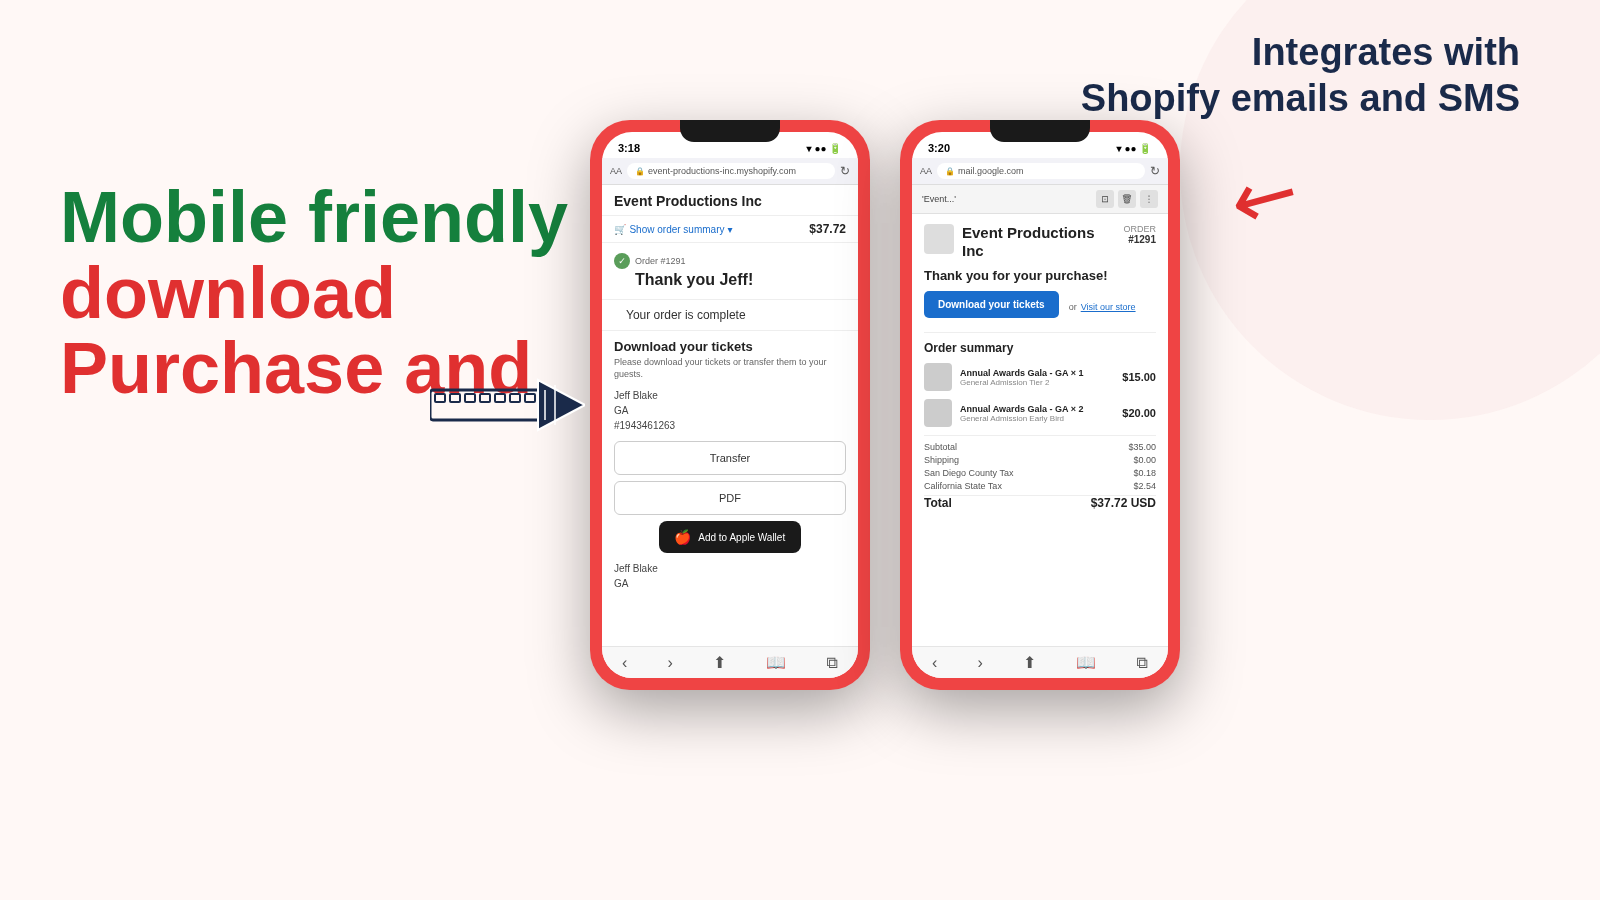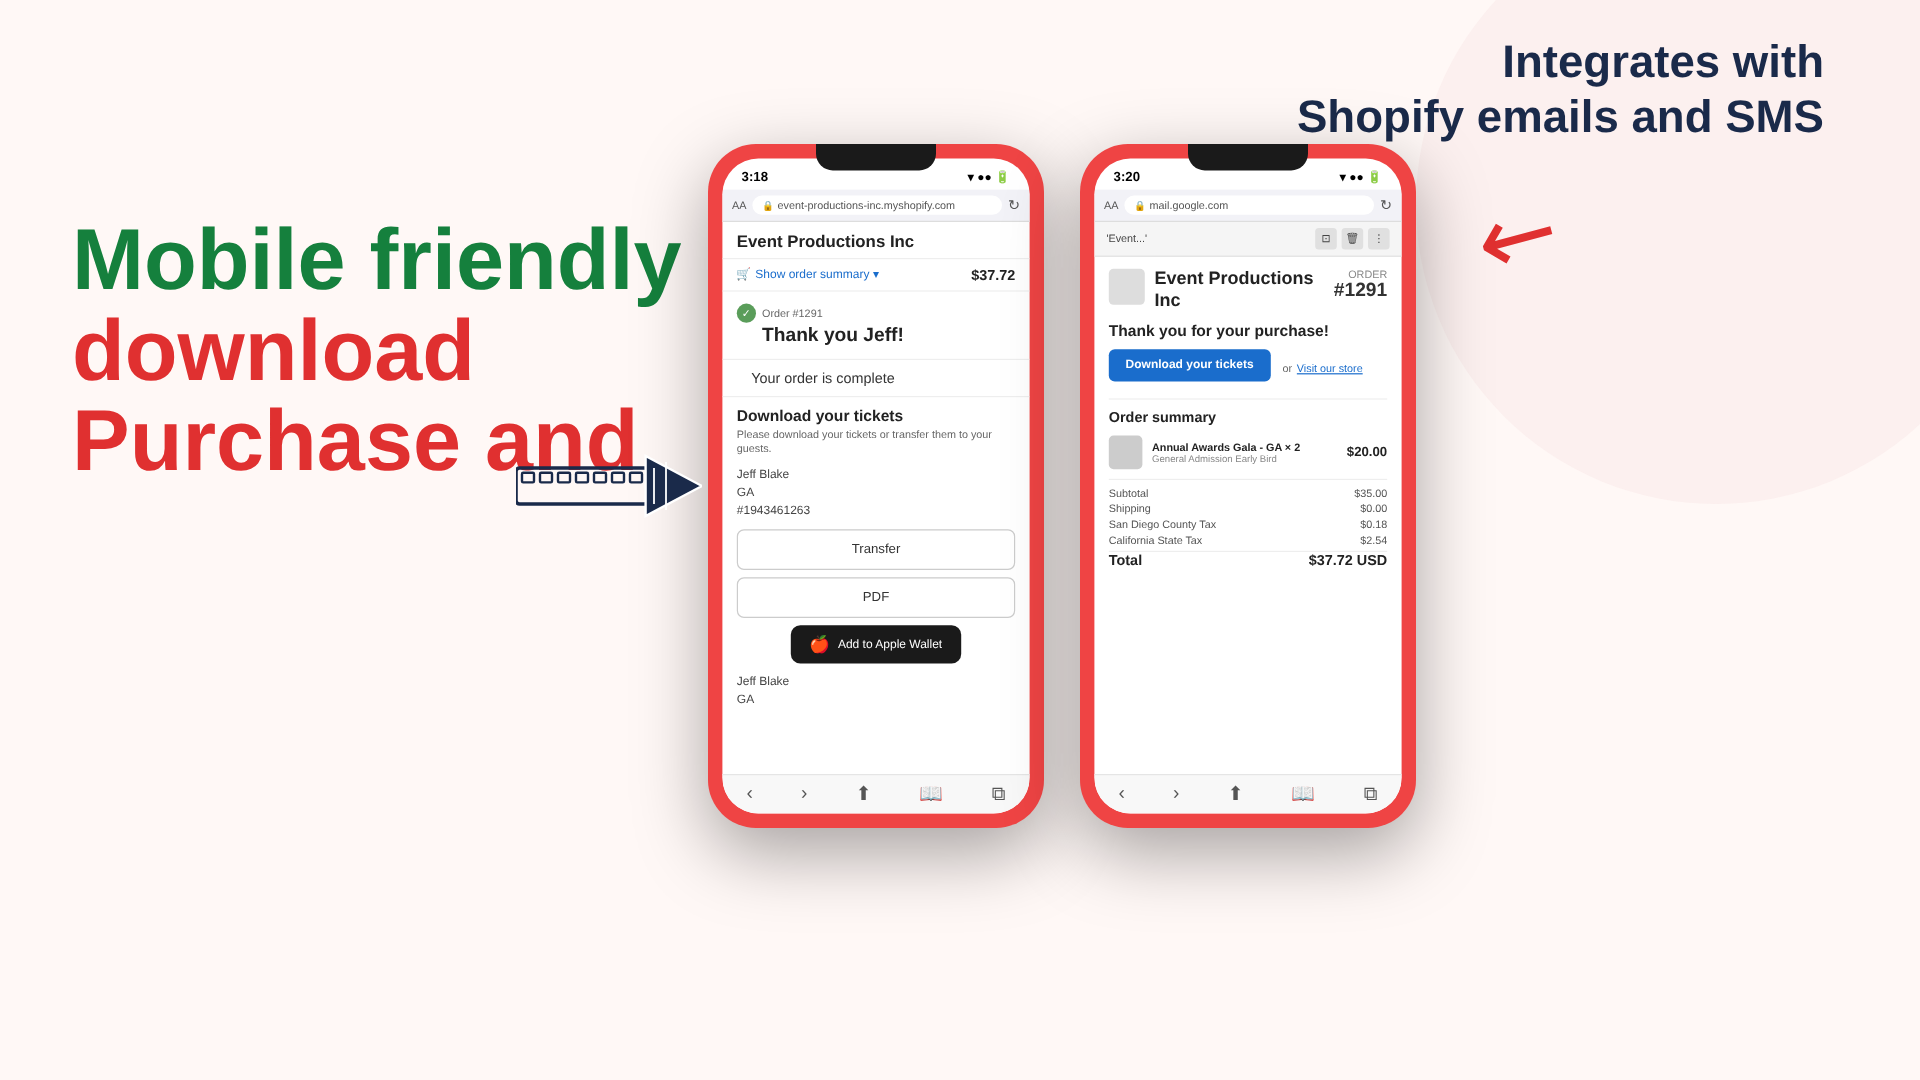--- a/index.html
+++ b/index.html
@@ -339,21 +339,21 @@
       font-size: 15px;
       font-weight: 700;
       color: #222;
       line-height: 1.2;
     }
     .p2-order-label {
       font-size: 9px;
       color: #888;
     }
     .p2-order-num {
-      font-size: 16px;
+      font-size: 10px;
       font-weight: 600;
       color: #333;
     }
     .p2-order-right {
       text-align: right;
     }
     .p2-thank {
       font-size: 13px;
       font-weight: 700;
       color: #222;
@@ -612,20 +612,28 @@
         <div class="p2-thank">Thank you for your purchase!</div>
 
         <div style="display:flex;align-items:center;gap:4px;margin-bottom:8px;">
           <div class="p2-download-btn">Download your tickets</div>
           <span class="p2-or-visit">or</span>
           <span class="p2-visit-link">Visit our store</span>
         </div>
 
         <div class="p2-section-title">Order summary</div>
 
+        <div class="p2-order-item">
+          <div class="p2-item-img"></div>
+          <div class="p2-item-info">
+            <div class="p2-item-name">Annual Awards Gala - GA × 1</div>
+            <div class="p2-item-tier">General Admission Tier 2</div>
+          </div>
+          <div class="p2-item-price">$15.00</div>
+        </div>
 
         <div class="p2-order-item">
           <div class="p2-item-img"></div>
           <div class="p2-item-info">
             <div class="p2-item-name">Annual Awards Gala - GA × 2</div>
             <div class="p2-item-tier">General Admission Early Bird</div>
           </div>
           <div class="p2-item-price">$20.00</div>
         </div>
 

